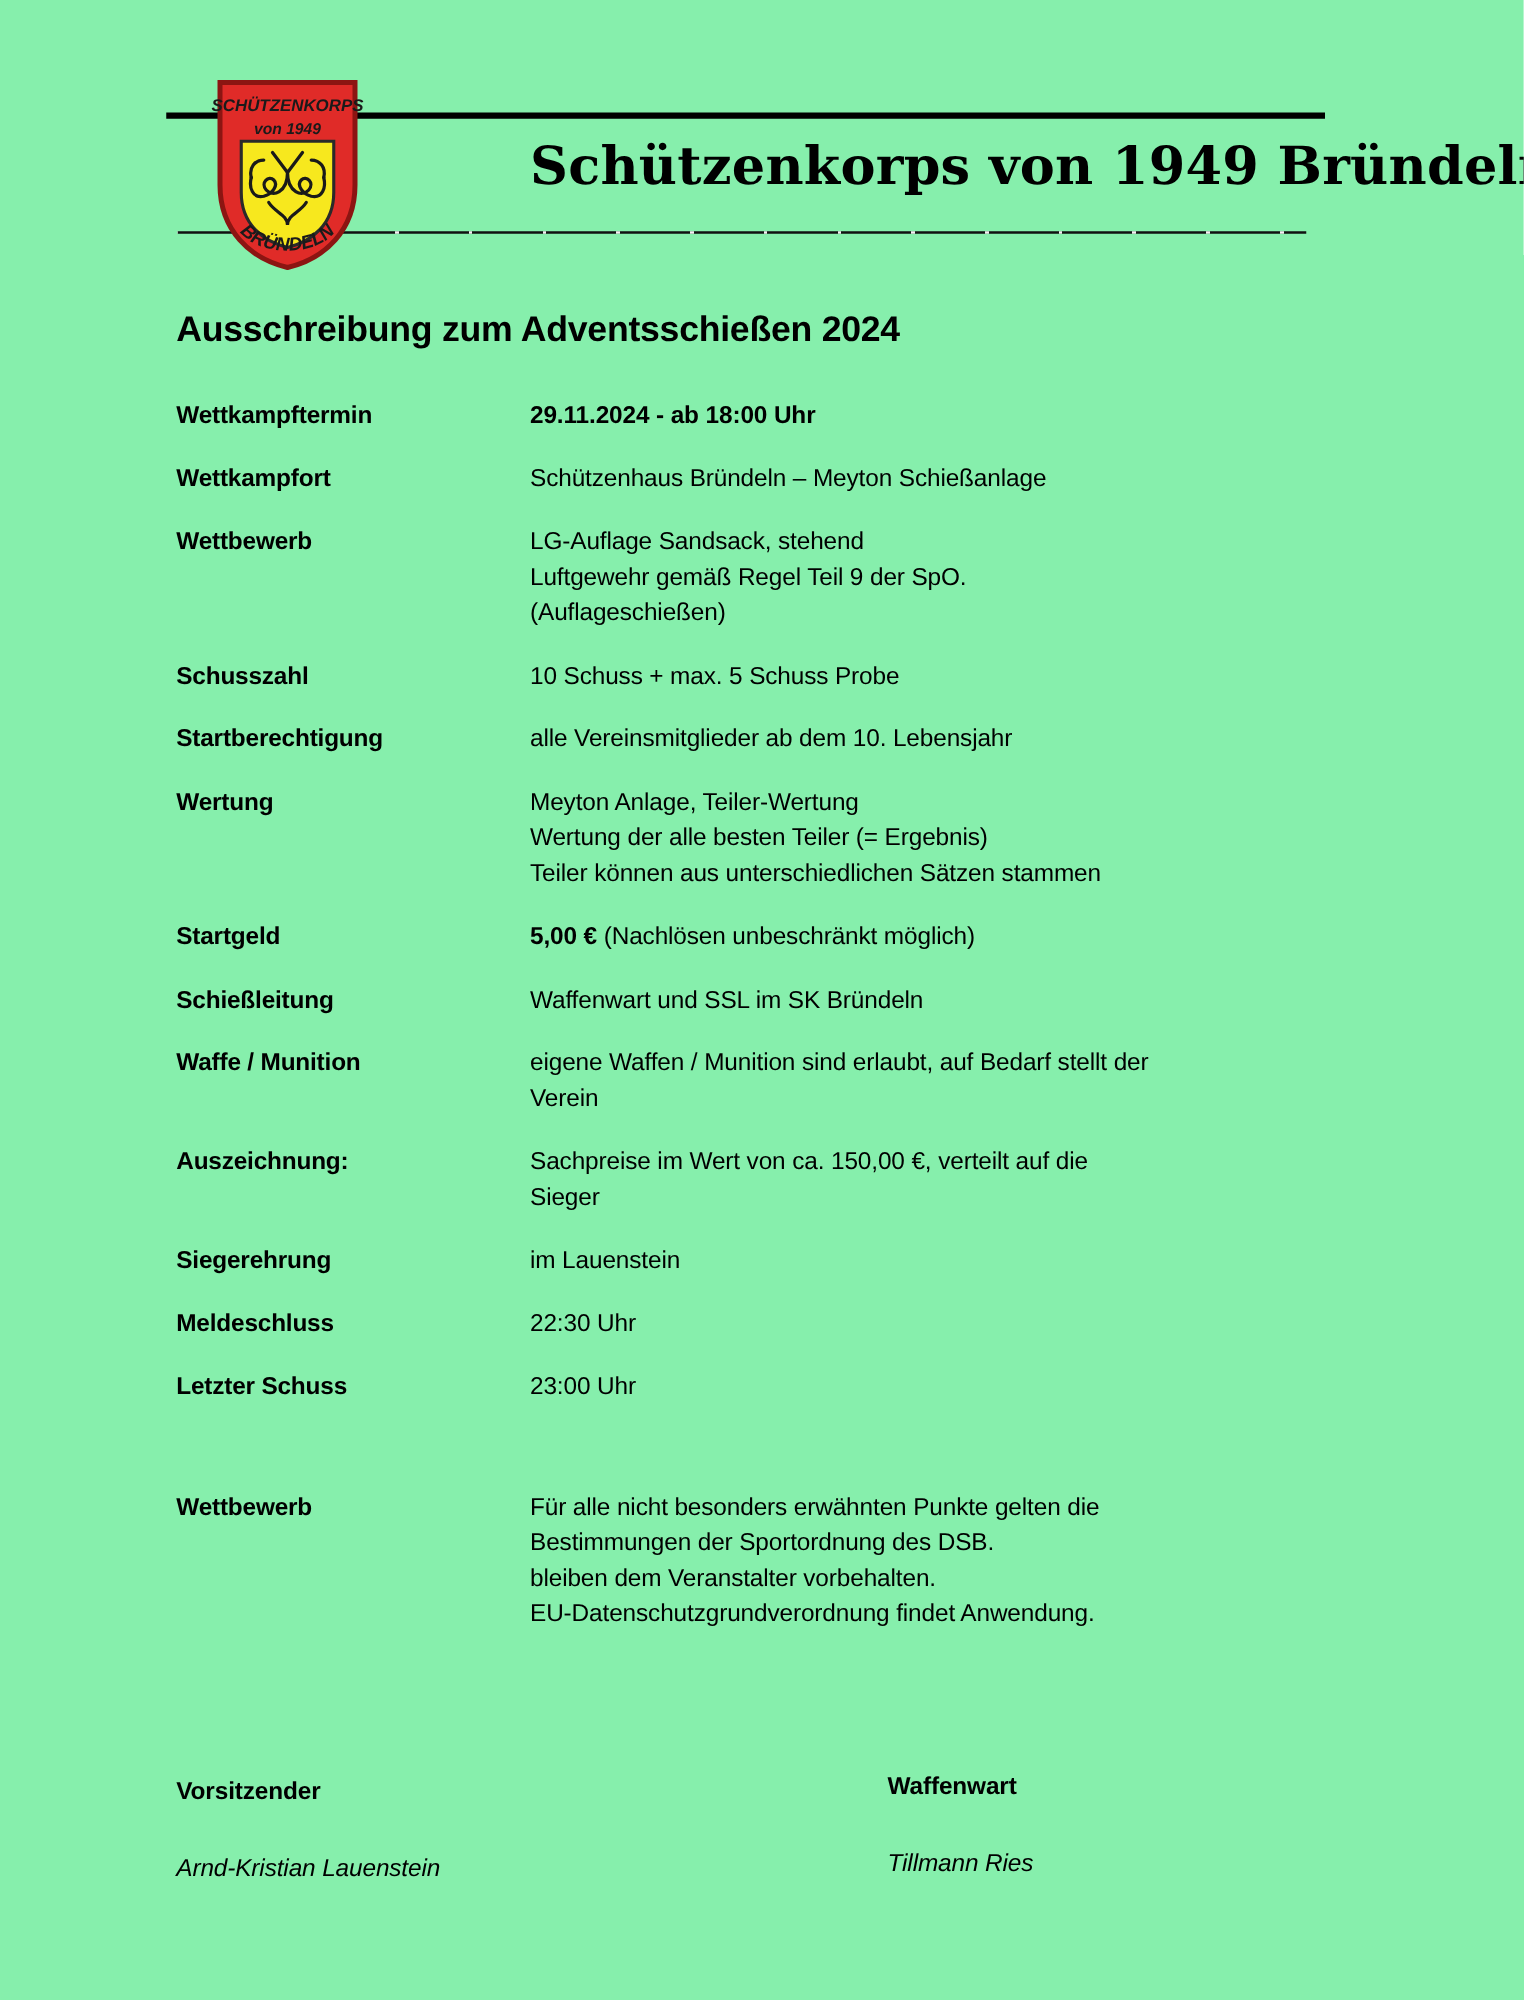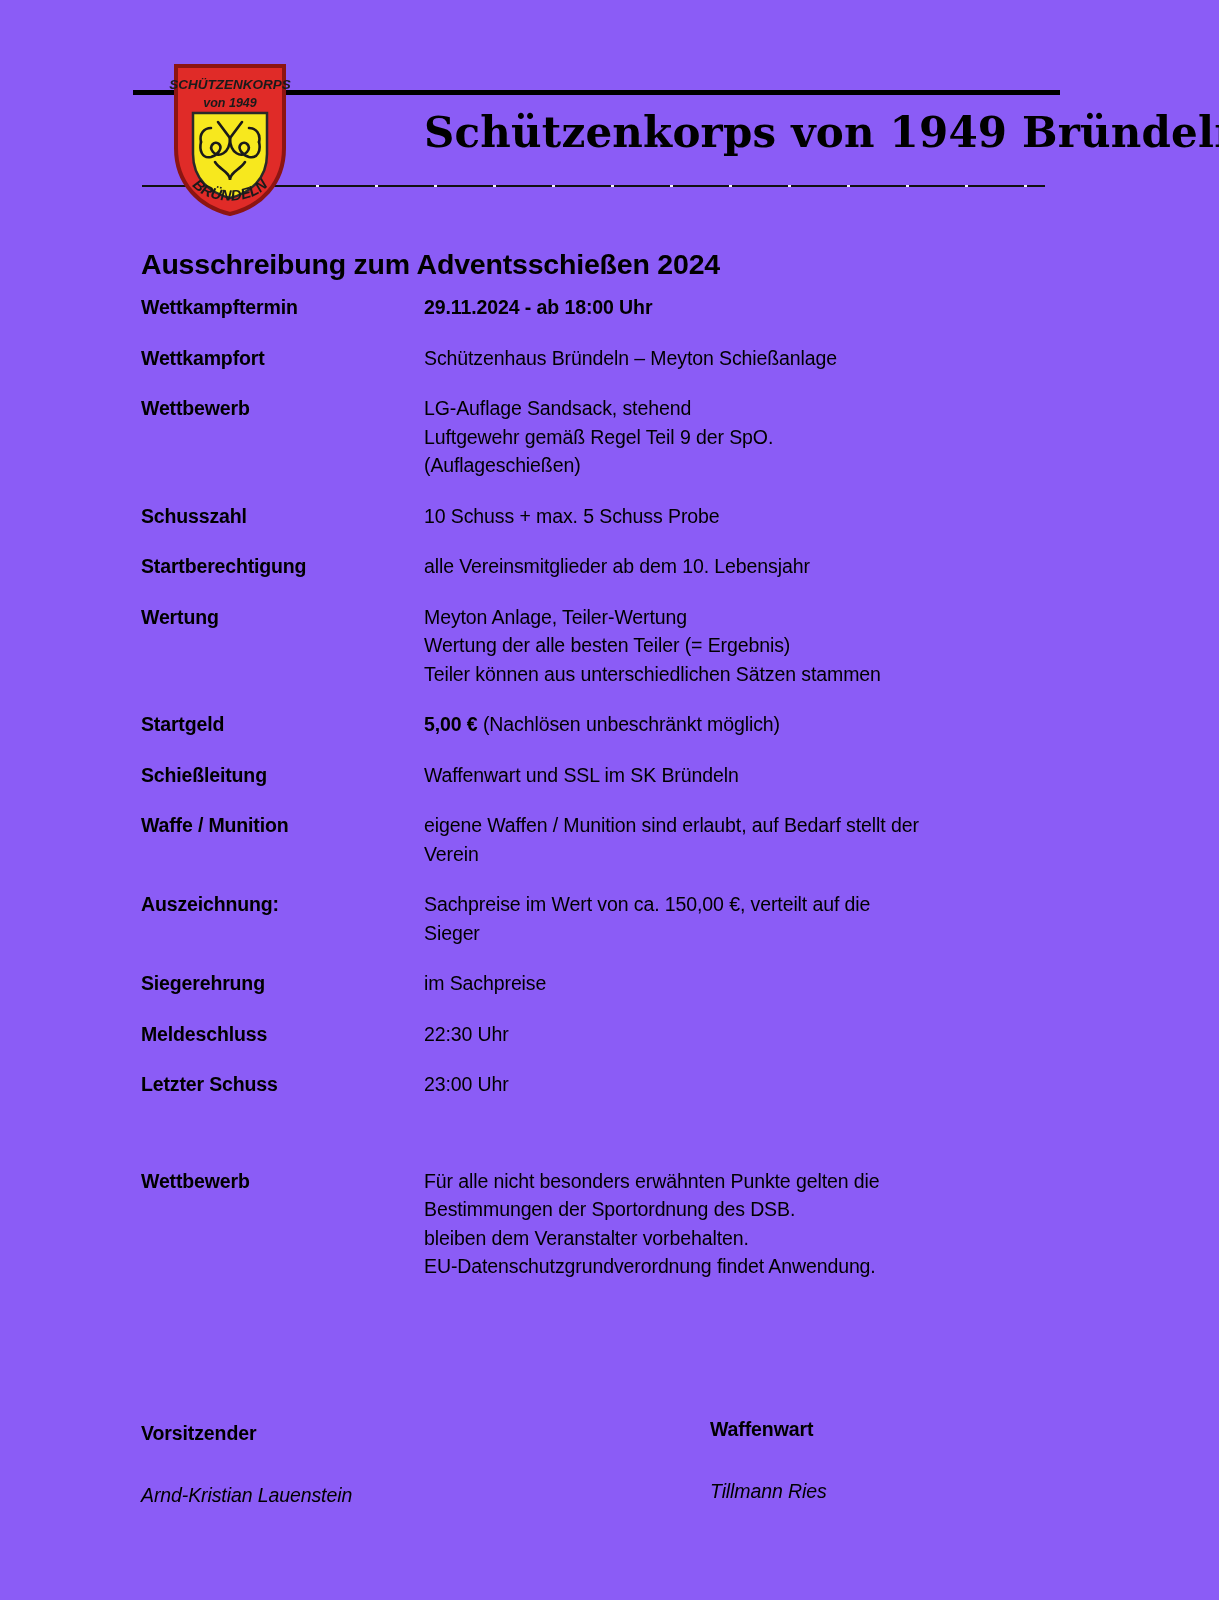--- a/index.html
+++ b/index.html
@@ -13,21 +13,21 @@
     height: 1600px;
     position: relative;
     font-family: "Liberation Sans", sans-serif;
     color: #000000;
     overflow: hidden;
   }
 
   .page {
     position: absolute;
     inset: 0;
-    background: #8b5cf6;
+    background: #86efac;
   }
 
   
   .letterhead {
     position: absolute;
     left: 0;
     top: 0;
     width: 1219px;
     height: 218px;
   }
@@ -93,21 +93,21 @@
     font-size: 28.5px;
     font-weight: bold;
     letter-spacing: -0.2px;
     white-space: nowrap;
   }
 
   
   .details {
     position: absolute;
     left: 141px;
-    top: 293px;
+    top: 318px;
     width: 930px;
   }
   .row {
     position: relative;
     display: flex;
     align-items: flex-start;
     margin-bottom: 22px;
   }
   .row-label {
     flex: 0 0 283px;
@@ -263,21 +263,21 @@
       <div class="row">
         <div class="row-label">Auszeichnung:</div>
         <div class="row-value">
           <span class="vline">Sachpreise im Wert von ca. 150,00 €, verteilt auf die</span>
           <span class="vline">Sieger</span>
         </div>
       </div>
       <div class="row">
         <div class="row-label">Siegerehrung</div>
         <div class="row-value">
-          <span class="vline">im Sachpreise</span>
+          <span class="vline">im Lauenstein</span>
         </div>
       </div>
       <div class="row">
         <div class="row-label">Meldeschluss</div>
         <div class="row-value">
           <span class="vline">22:30 Uhr</span>
         </div>
       </div>
       <div class="row">
         <div class="row-label">Letzter Schuss</div>

